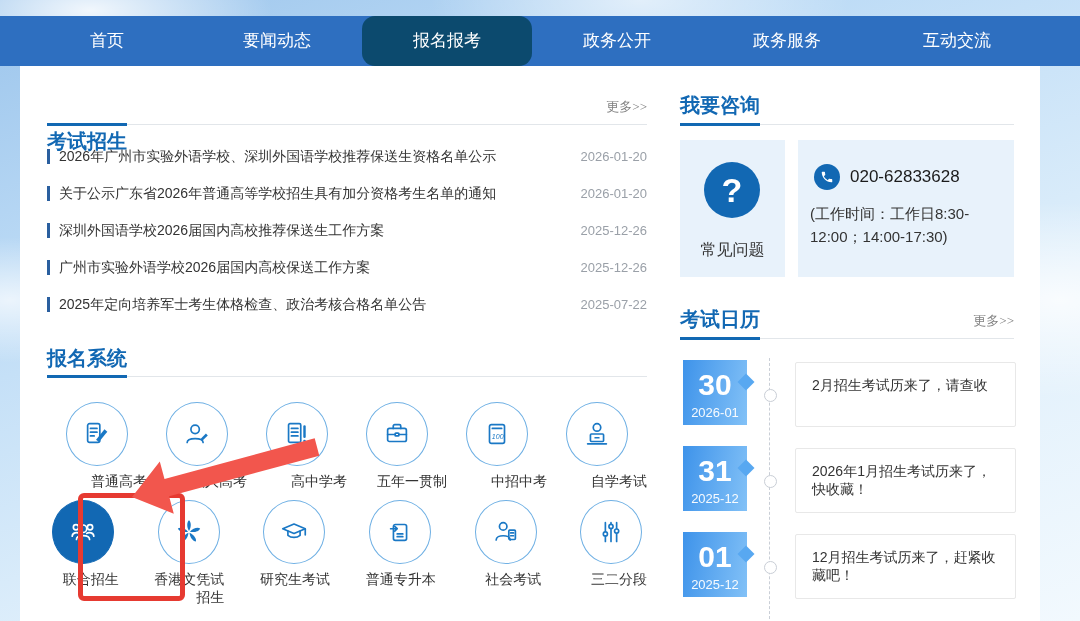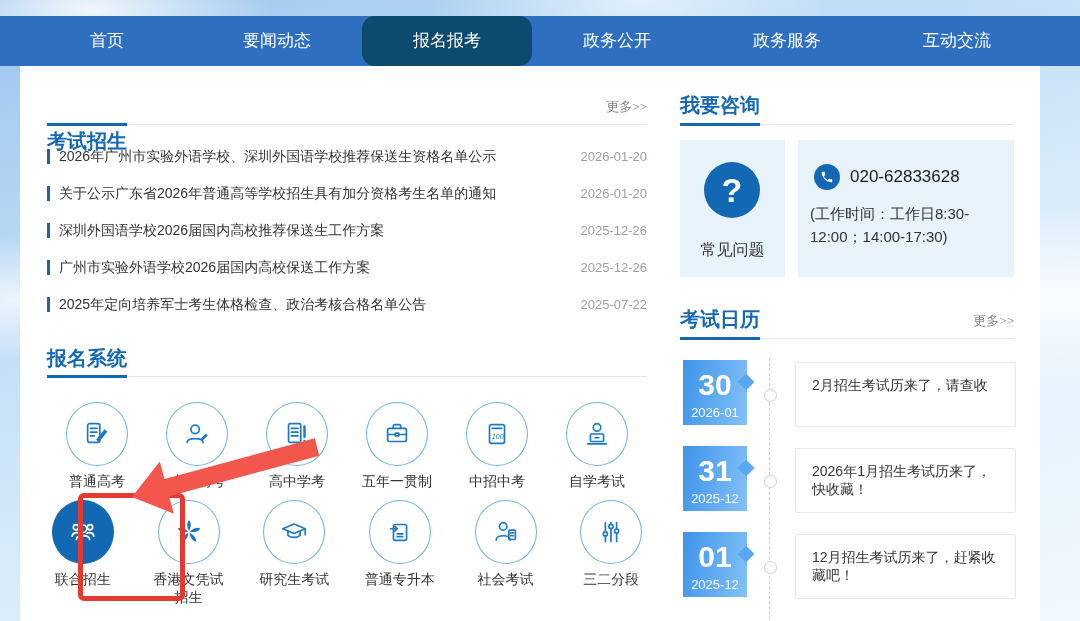--- a/index.html
+++ b/index.html
@@ -24,21 +24,21 @@
   .rule .blue{position:absolute;left:0;top:-1px;width:80px;height:3px;background:#1268b3;}
   .more{position:absolute;font-size:13px;color:#808080;cursor:pointer;font-family:Liberation Serif, serif;}
   
   .left-col{position:absolute;left:27px;top:0;width:600px;height:100%;}
   .news-list{position:absolute;left:0;top:72px;width:600px;}
   .news-row{height:37px;display:flex;align-items:center;cursor:pointer;}
   .news-bar{width:3px;height:15px;background:#2a5f9f;margin-right:9px;flex:none;}
   .news-title{font-size:14px;color:#333;flex:1;white-space:nowrap;overflow:hidden;}
   .news-date{font-size:13px;color:#9aa0a8;margin-left:12px;flex:none;}
   .reg-row{position:absolute;left:0;width:600px;display:flex;}
-  .reg-cell{width:100px;text-align:center;cursor:pointer;}
+  .reg-cell{width:100px;text-align:right;cursor:pointer;}
   .reg-circle{width:60px;height:62px;margin:0 auto;border:1.5px solid #6fb0e4;border-radius:50%;
     display:flex;align-items:center;justify-content:center;background:#fff;}
   .reg-circle.filled{background:#1268b3;border-color:#1268b3;}
   .reg-label{margin-top:7px;font-size:14px;color:#333;}
   .reg-icon{stroke:#1a78c5;fill:none;stroke-width:1.8;stroke-linecap:round;stroke-linejoin:round;}
   .reg-icon.white{stroke:#fff;}
   
   .hl-box{position:absolute;left:31px;top:427px;width:97px;height:98px;border:5px solid #e63a31;border-radius:6px;pointer-events:none;z-index:5;}
   .hl-arrow{position:absolute;left:60px;top:360px;z-index:6;pointer-events:none;}
   

